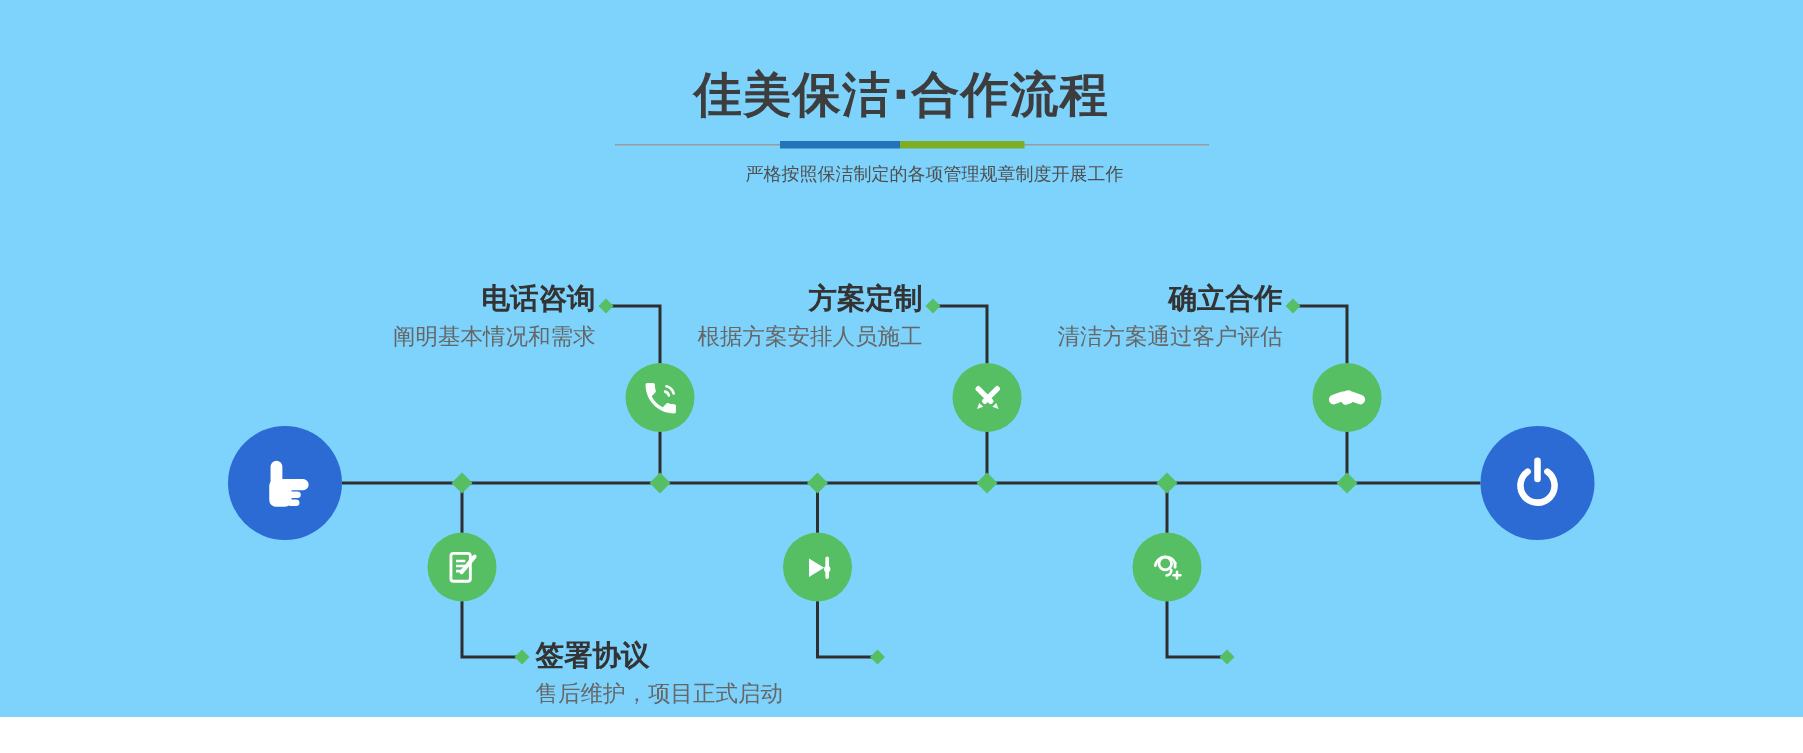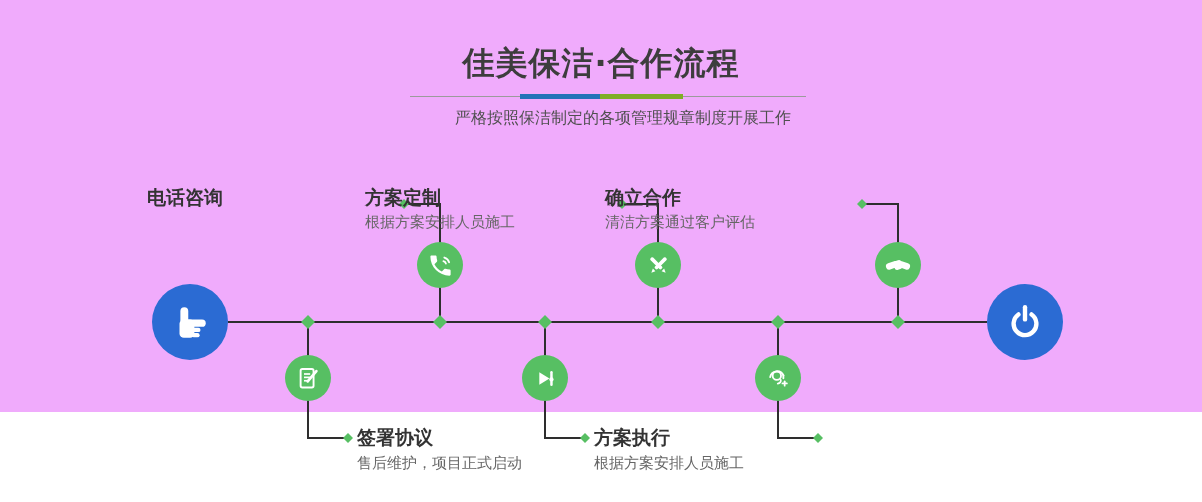--- a/index.html
+++ b/index.html
@@ -8,35 +8,35 @@
     --divider-blue:#2273b8;
     --divider-green:#7fae26;
     --line-dark:#2e2e2e;
   }
   *{box-sizing:border-box;}
   html,body{margin:0;padding:0;}
   body{
     width:1202px;height:502px;background:#ffffff;overflow:hidden;
     font-family:"DejaVu Sans","Liberation Sans",sans-serif;
   }
-  .page{position:relative;width:1202px;height:412px;background:#f0abfc;}
+  .page{position:relative;width:1202px;height:478px;background:#7dd3fc;}
 
   
   .page-title{
     position:absolute;top:42px;left:0;width:100%;margin:0;
     text-align:center;font-size:32px;font-weight:bold;color:#3d3d3d;letter-spacing:1px;
   }
   .divider{position:absolute;top:94px;left:410px;width:396px;height:6px;}
   .divider .base{position:absolute;top:2px;left:0;width:100%;height:1px;background:#9b9b9b;}
   .divider .seg{position:absolute;top:0;height:5px;}
   .divider .seg-blue{left:110px;width:80px;background:var(--divider-blue);}
   .divider .seg-green{left:190px;width:83px;background:var(--divider-green);}
   .page-subtitle{
     position:absolute;top:108px;left:0;width:100%;margin:0;
-    text-align:center;font-size:16px;color:#4f4f4f;padding-left:44px;
+    text-align:center;font-size:12px;color:#4f4f4f;padding-left:44px;
   }
 
   
   .connectors{position:absolute;top:0;left:0;z-index:1;}
   .connectors path, .connectors line{stroke:var(--line-dark);stroke-width:2;fill:none;}
   .connectors polygon{fill:var(--accent-green);stroke:none;}
 
   
   .node{position:absolute;border-radius:50%;display:flex;align-items:center;justify-content:center;z-index:2;}
   .blue-node{width:76px;height:76px;background:var(--node-blue);}
@@ -47,21 +47,21 @@
   .c-pencil{left:635px;top:242px;}
   .c-handshake{left:875px;top:242px;}
   .c-doc{left:285px;top:355px;}
   .c-play{left:522px;top:355px;}
   .c-headset{left:755px;top:355px;}
 
   
   .step-label{position:absolute;z-index:3;}
   .step-label .t{font-size:19px;font-weight:bold;color:#333;line-height:22px;}
   .step-label .d{font-size:15px;color:#666;line-height:20px;margin-top:4px;}
-  .top-label{width:250px;top:188px;text-align:left;font-family:Liberation Mono, monospace;}
+  .top-label{width:250px;top:188px;text-align:right;}
   .s1{left:147px;} .s2{left:365px;} .s3{left:605px;}
   .bottom-label{width:280px;top:427px;text-align:left;font-family:Liberation Serif, serif;}
   .s4{left:357px;} .s5{left:594px;} .s6{left:827px;}
 </style>
 </head>
 <body>
 
 <div class="page">
 
   <h1 class="page-title">佳美保洁·合作流程</h1>
@@ -168,31 +168,28 @@
       <path d="M5.3 11.2 A6 6 0 0 1 16.7 9.8" fill="none" stroke="#fff" stroke-width="1.6" stroke-linecap="round"></path>
       <line x1="16.6" y1="9.9" x2="16.6" y2="12.2" stroke="#fff" stroke-width="1.6" stroke-linecap="round"></line>
       <path d="M14.4 13.6c.3 1.7-.9 3-2.6 3.2" fill="none" stroke="#fff" stroke-width="1.5" stroke-linecap="round"></path>
       <line x1="17.7" y1="14.8" x2="17.7" y2="18.6" stroke="#fff" stroke-width="1.5" stroke-linecap="round"></line>
       <line x1="15.8" y1="16.7" x2="19.6" y2="16.7" stroke="#fff" stroke-width="1.5" stroke-linecap="round"></line>
     </svg>
   </div>
 
   <div class="step-label top-label s1">
     <div class="t">电话咨询</div>
+    <div class="d">阐明基本情况和需求</div>
   </div>
   <div class="step-label top-label s2">
     <div class="t">方案定制</div>
     <div class="d">根据方案安排人员施工</div>
   </div>
   <div class="step-label top-label s3">
     <div class="t">确立合作</div>
     <div class="d">清洁方案通过客户评估</div>
   </div>
   <div class="step-label bottom-label s4">
     <div class="t">签署协议</div>
     <div class="d">售后维护，项目正式启动</div>
   </div>
-  <div class="step-label bottom-label s5">
-    <div class="t">方案执行</div>
-    <div class="d">根据方案安排人员施工</div>
-  </div>
 
 </div>
 
 </body></html>

